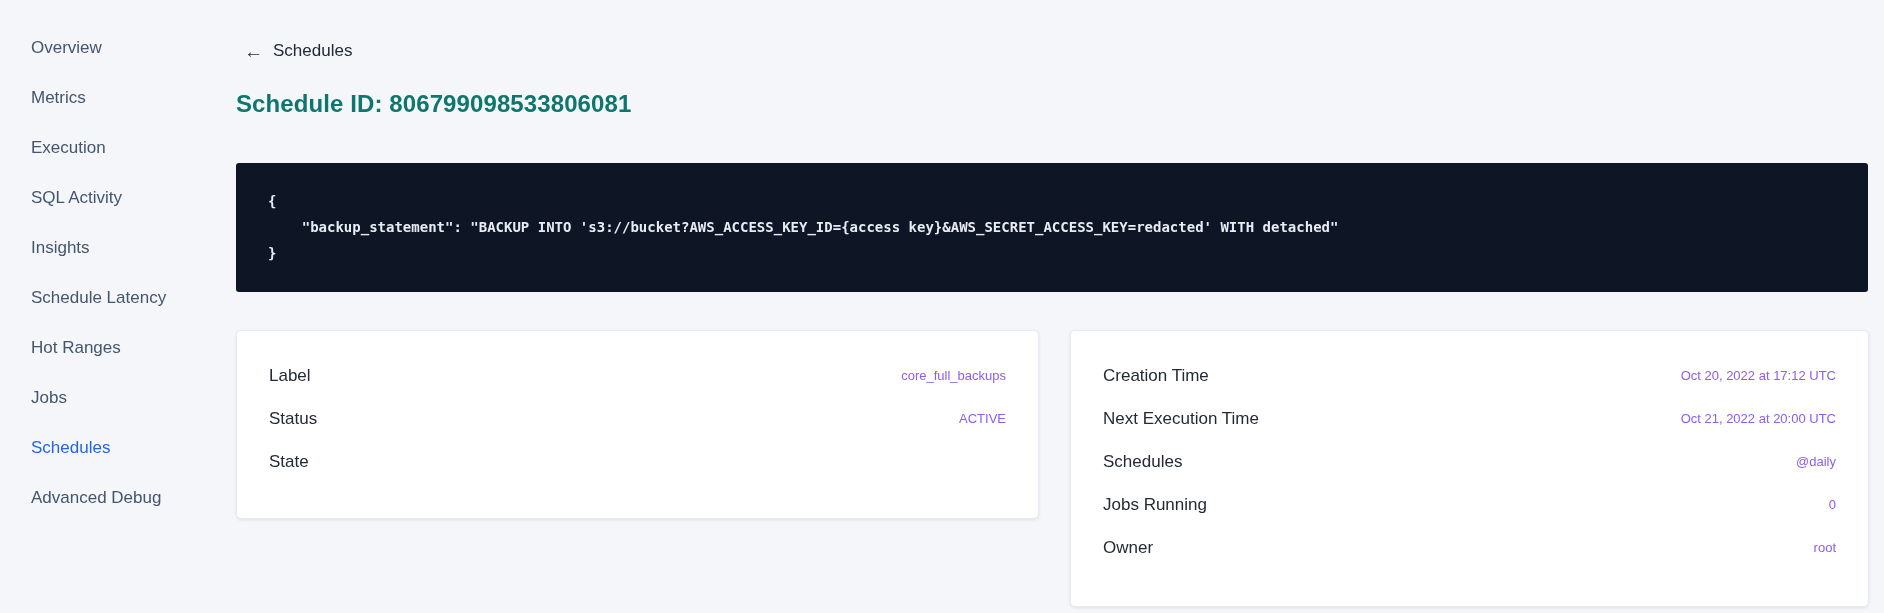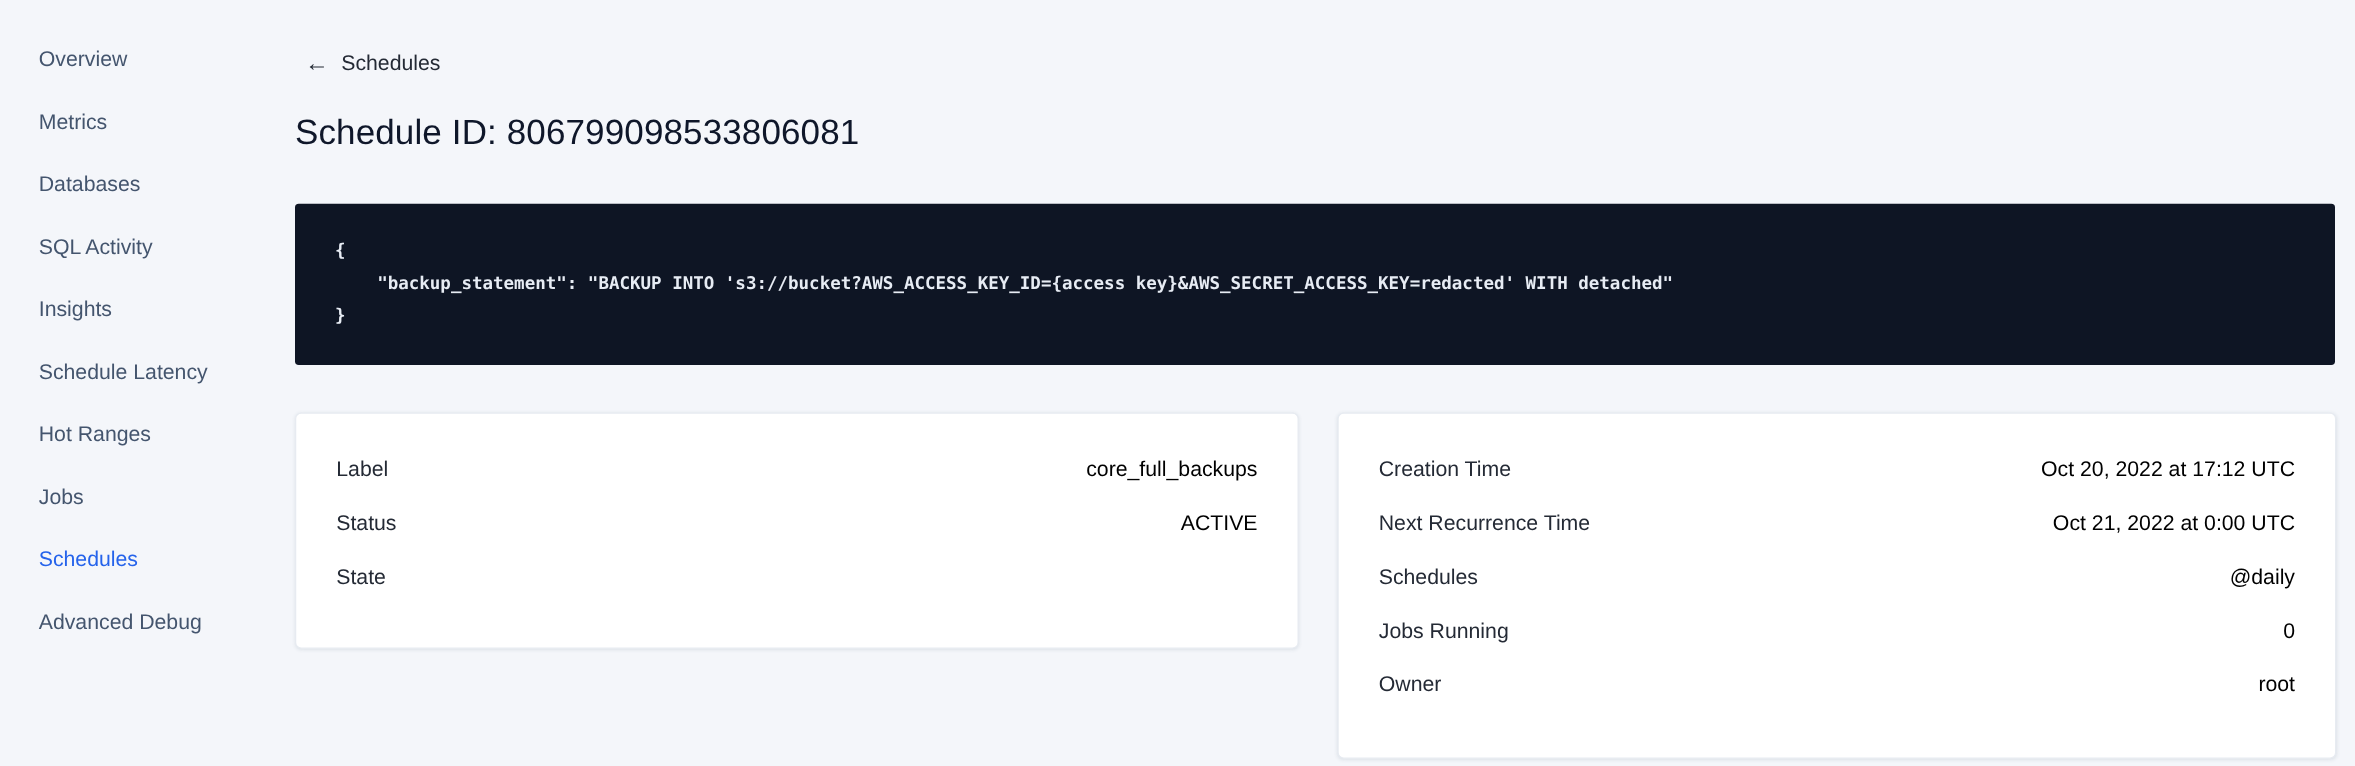--- a/index.html
+++ b/index.html
@@ -28,21 +28,21 @@
 
   .back-link {
     position:absolute; top:41px; left:8px;
     display:inline-flex; align-items:center; gap:10px;
     font-size:17px; color:#242a35; cursor:pointer;
   }
   .back-link .arrow { font-size:19px; line-height:1; color:#242a35; }
 
   .page-title {
     position:absolute; top:90px; left:0;
-    font-size:28px; font-weight:400; color:#0f172a;
+    font-size:24px; font-weight:700; color:#0f766e;
     letter-spacing:0.1px;
   }
 
   .code-block {
     position:absolute; top:163px; left:0;
     width:1632px; height:129px;
     background:#0e1524; border-radius:3px;
     padding:25px 32px;
   }
   .code-block pre {
@@ -59,32 +59,32 @@
     padding:23px 32px 40px 32px;
   }
   .card-left  { left:0;     width:803px; height:189px; }
   .card-right { left:834px; width:799px; height:277px; }
 
   .card-row {
     height:43px; display:flex; align-items:center;
     justify-content:space-between;
   }
   .row-label { font-size:17px; font-weight:400; color:#242a35; white-space:nowrap; }
-  .row-value { font-size:17px; font-weight:400; color:#000000; white-space:nowrap; text-align:center; }
+  .row-value { font-size:13px; font-weight:400; color:#8b5cf6; white-space:nowrap; text-align:center; }
 </style>
 </head>
 <body>
 
 <nav class="sidebar">
 
     <div class="nav-item">Overview</div>
 
     <div class="nav-item">Metrics</div>
 
-    <div class="nav-item">Databases</div>
+    <div class="nav-item">Execution</div>
 
     <div class="nav-item">SQL Activity</div>
 
     <div class="nav-item">Insights</div>
 
     <div class="nav-item">Schedule Latency</div>
 
     <div class="nav-item">Hot Ranges</div>
 
     <div class="nav-item">Jobs</div>
@@ -128,22 +128,22 @@
     </section>
 
   <section class="card card-right">
 
       <div class="card-row">
         <span class="row-label">Creation Time</span>
         <span class="row-value">Oct 20, 2022 at 17:12 UTC</span>
       </div>
 
       <div class="card-row">
-        <span class="row-label">Next Recurrence Time</span>
-        <span class="row-value">Oct 21, 2022 at 0:00 UTC</span>
+        <span class="row-label">Next Execution Time</span>
+        <span class="row-value">Oct 21, 2022 at 20:00 UTC</span>
       </div>
 
       <div class="card-row">
         <span class="row-label">Schedules</span>
         <span class="row-value">@daily</span>
       </div>
 
       <div class="card-row">
         <span class="row-label">Jobs Running</span>
         <span class="row-value">0</span>

